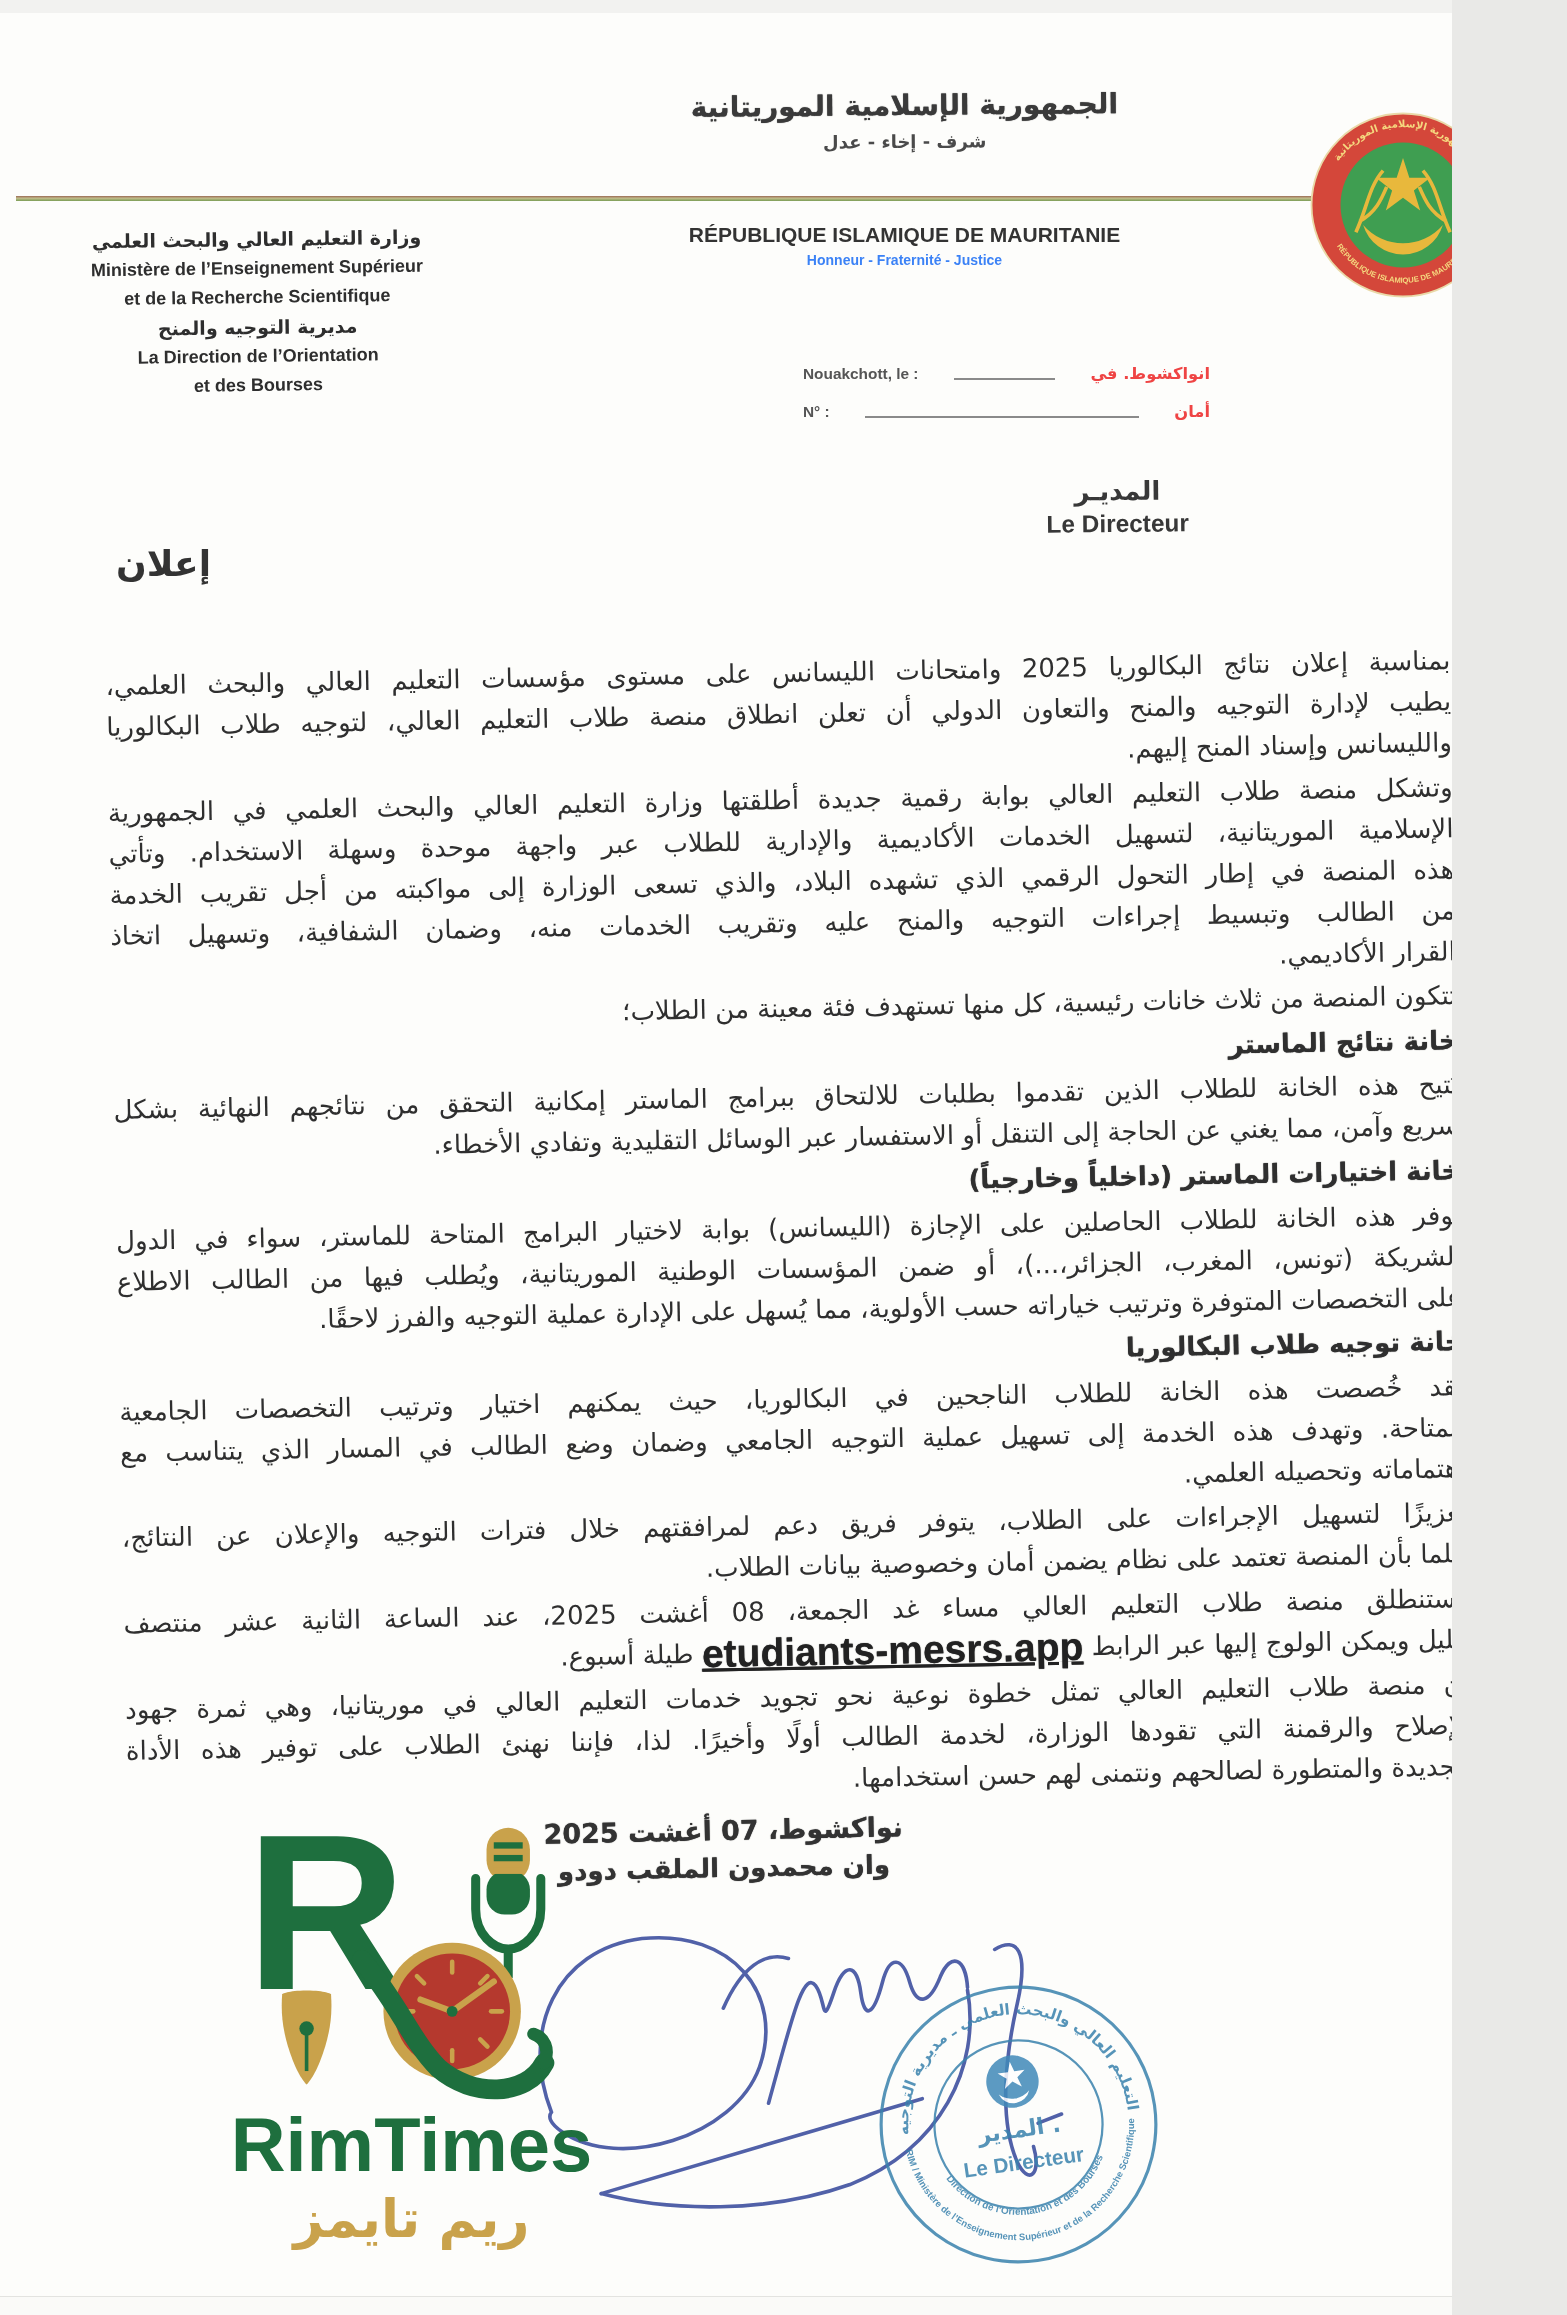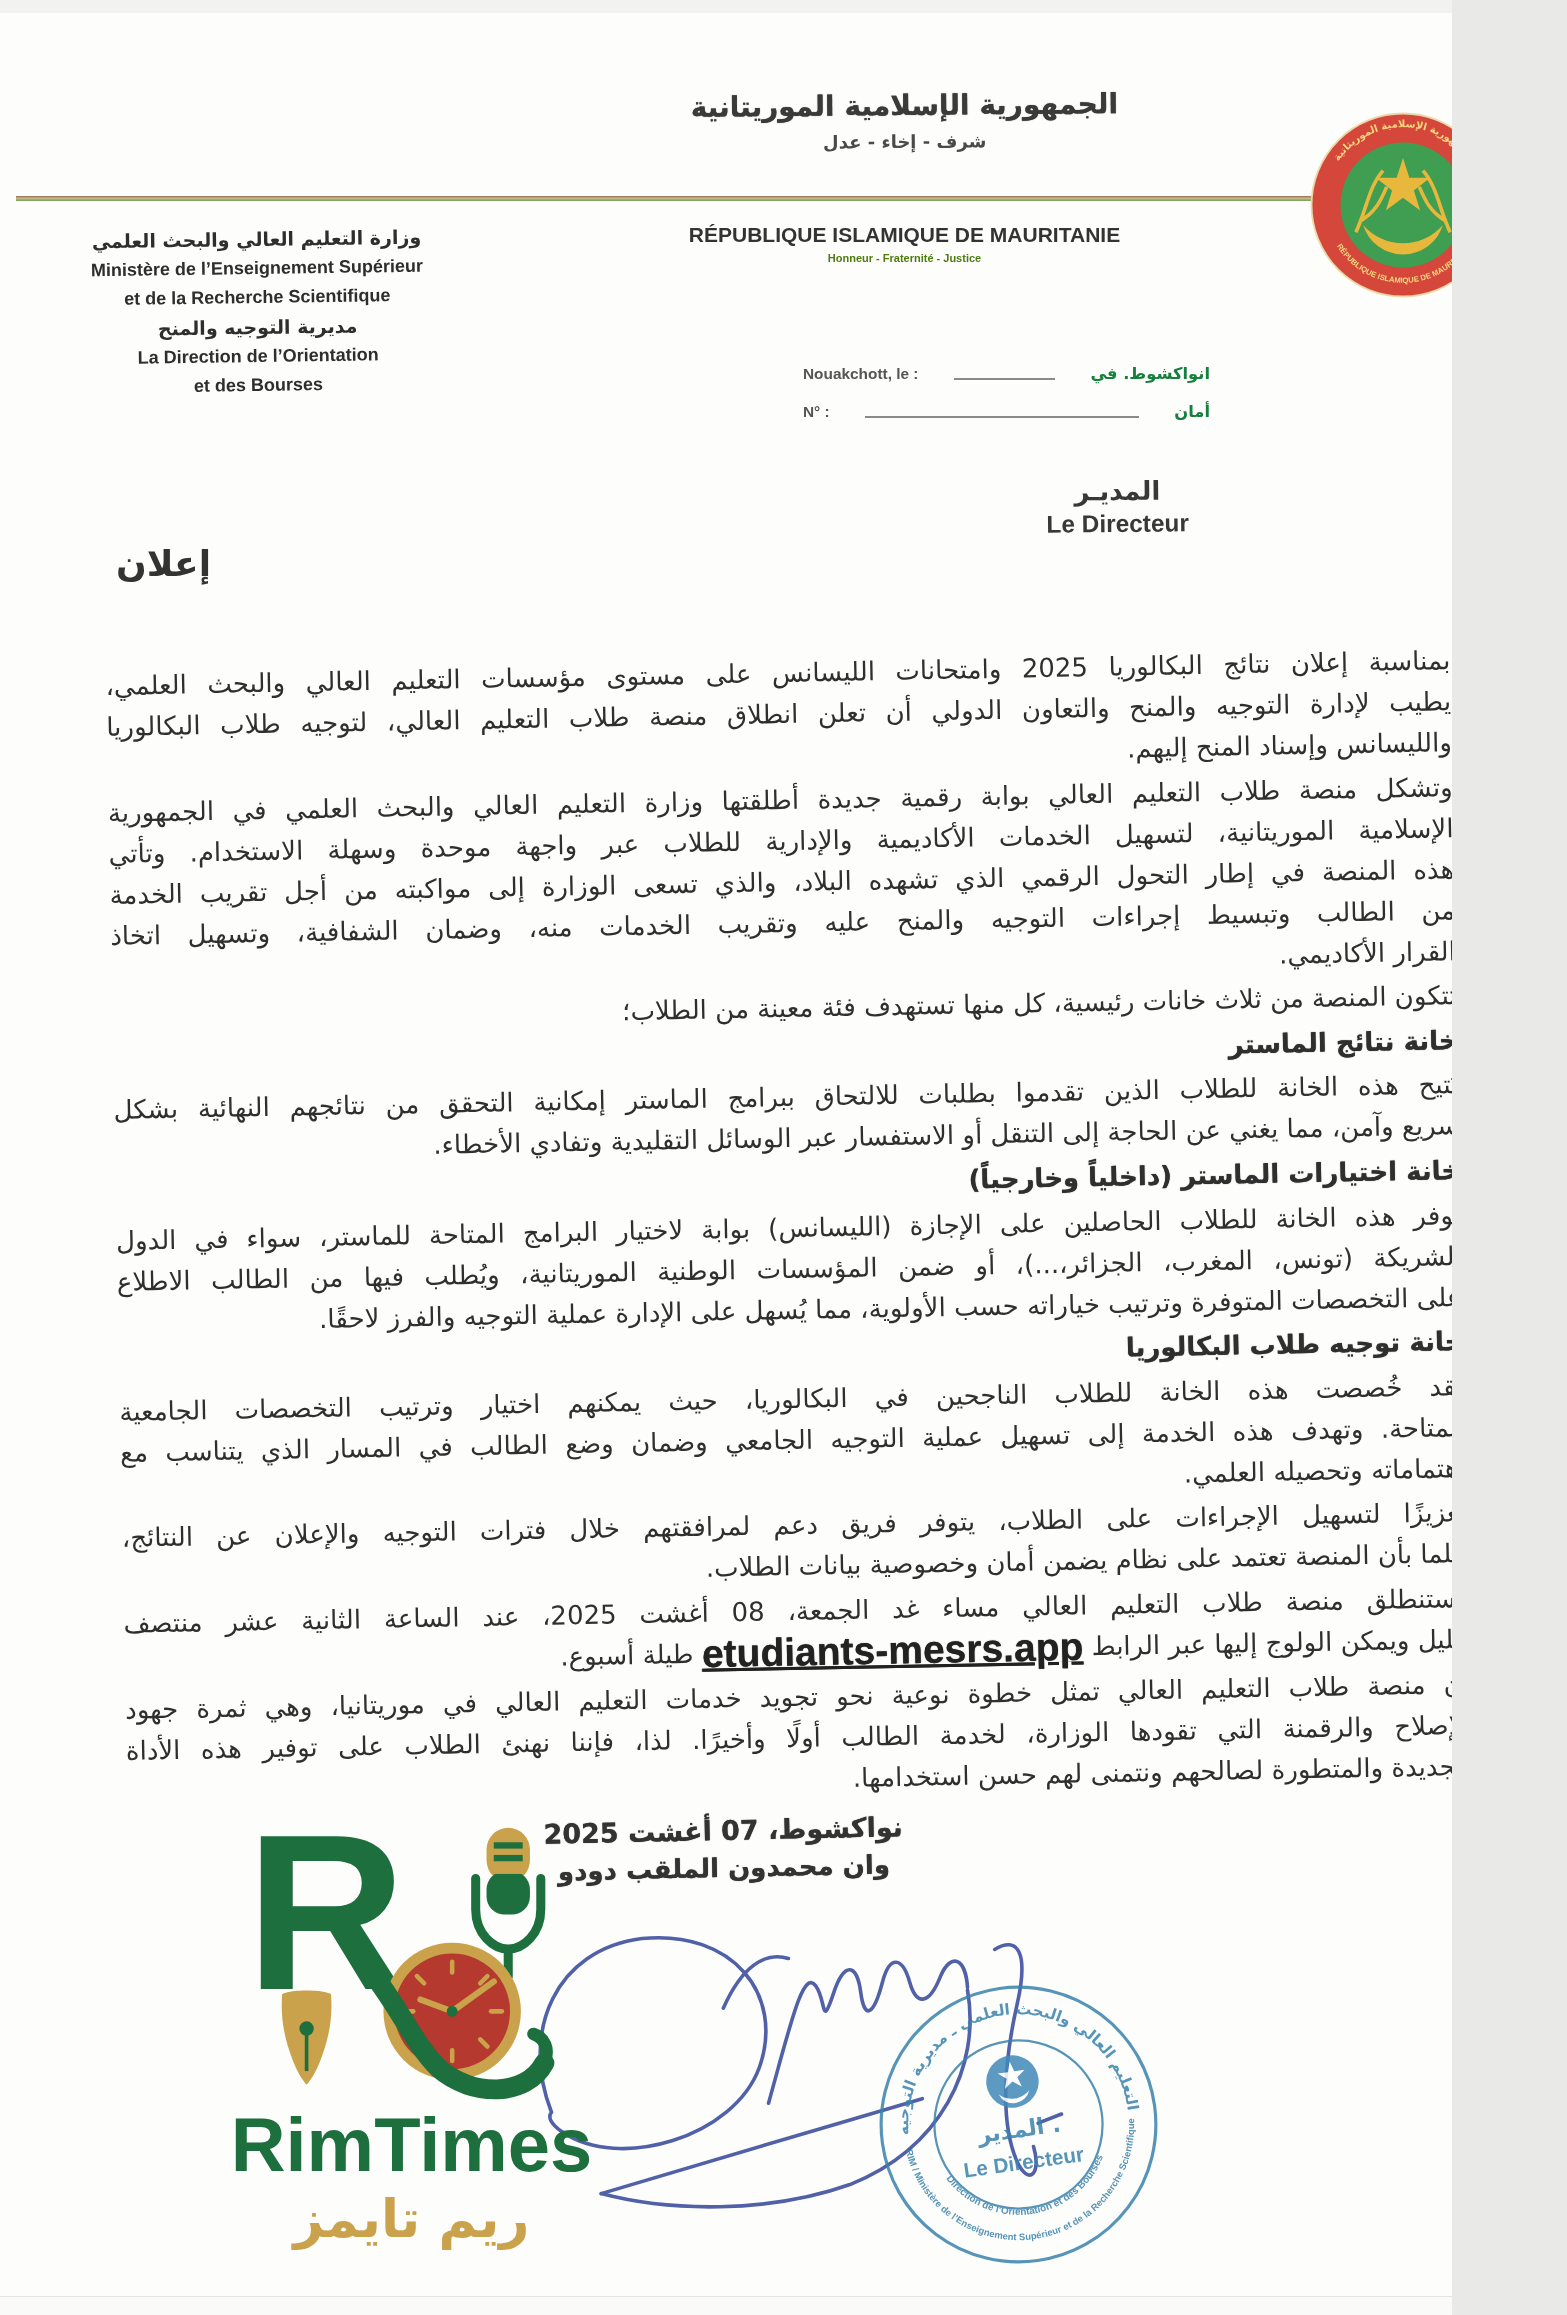--- a/index.html
+++ b/index.html
@@ -10,31 +10,31 @@
   .strip-top{top:0;left:0;width:100%;height:12.7px;background:#f2f2f0;}
   .strip-bottom{top:2296px;left:0;width:100%;height:20px;background:#fafaf8;border-top:0.9px solid #e3e3e0;}
   .flag-line{top:196px;left:16.3px;width:1538px;height:5.4px;
              background:linear-gradient(to bottom,#9a6a55 0%,#c2bb8a 45%,#7a9d55 100%);}
   
   .hdr{top:89px;left:579px;width:651px;text-align:center;transform:rotate(-0.5deg);}
   .hdr .t-ar{font-size:28px;font-weight:bold;color:#3a3a3a;letter-spacing:-0.9px;text-shadow:0 0 0.9px #3a3a3a;}
   .hdr .m-ar{font-size:18px;font-weight:bold;color:#4a4a4a;margin-top:9px;}
   .rep{top:223px;left:579px;width:651px;text-align:center;}
   .rep .r1{font-size:21px;font-weight:bold;color:#333;}
-  .rep .r2{font-size:11px;font-weight:bold;color:#4d7c0f;margin-top:5.4px;}
+  .rep .r2{font-size:14px;font-weight:bold;color:#3b82f6;margin-top:5.4px;}
   
   .ministry{top:224px;left:63px;width:389px;text-align:center;transform:rotate(-0.8deg);line-height:1.6;}
   .ministry .ar{font-size:19px;font-weight:bold;color:#2e2e2e;}
   .ministry .fr{font-size:18px;font-weight:bold;color:#2e2e2e;}
   
   .dateline{top:347px;left:803px;width:407px;}
   .drow{display:flex;align-items:flex-end;height:38px;gap:28px;}
   .drow .lbl{font-size:15.4px;font-weight:bold;color:#555;white-space:nowrap;padding-bottom:1.8px;}
   .drow .fill{flex:1;border-bottom:2.7px solid #8a8a8a;margin:0 7.2px 5.4px 7.2px;}
-  .drow .arlbl{font-size:16.3px;font-weight:bold;color:#15803d;white-space:nowrap;padding-bottom:1.8px;}
+  .drow .arlbl{font-size:16.3px;font-weight:bold;color:#ef4444;white-space:nowrap;padding-bottom:1.8px;}
   
   .director{top:476px;left:991px;width:253px;text-align:center;transform:rotate(-0.6deg);}
   .director .dar{font-size:26px;font-weight:bold;color:#383838;}
   .director .dfr{font-size:24.4px;font-weight:bold;color:#383838;margin-top:3.6px;}
   
   .announce{top:543px;left:116px;width:1345px;text-align:left;font-size:36px;font-weight:bold;color:#333;}
   
   .bodytext{top:653px;left:116px;width:1345px;direction:rtl;font-size:26px;line-height:41px;
             color:#2f2f2f;transform:rotate(-1.1deg);transform-origin:center center;}
   .bpara{margin:0 0 3.6px 0;}

